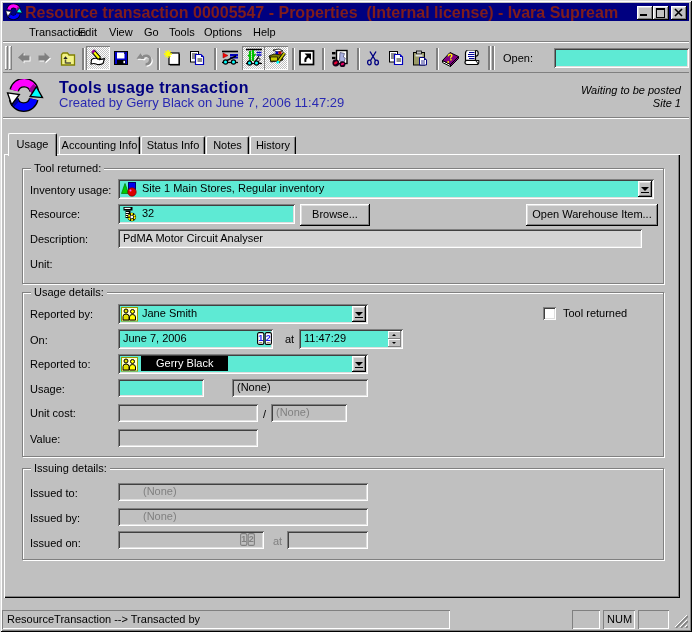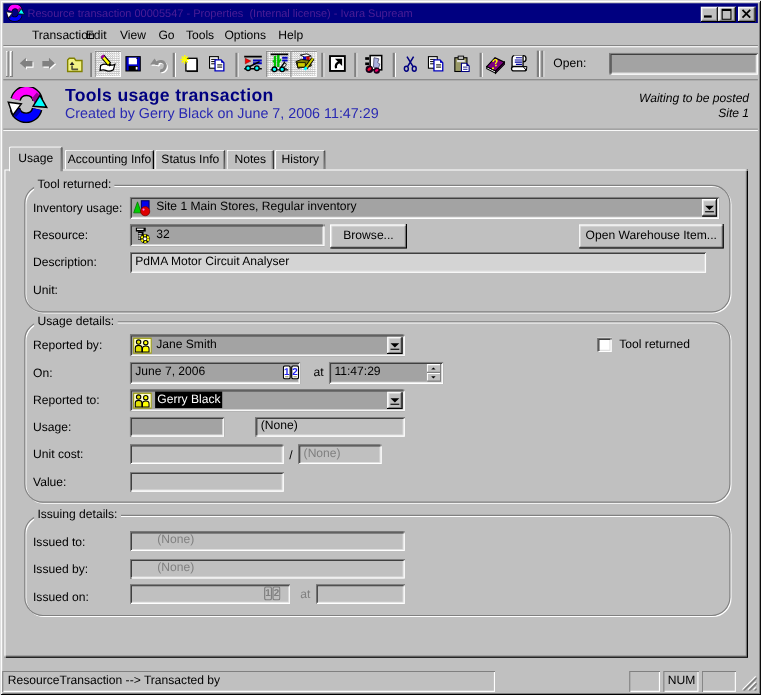--- a/index.html
+++ b/index.html
@@ -12,24 +12,24 @@
     box-shadow: inset 1px 1px 0 #dfdfdf, inset -1px -1px 0 #000,
                 inset 2px 2px 0 #fff, inset -2px -2px 0 #808080;}
   
   .sunken{box-shadow: inset 1px 1px 0 #808080, inset -1px -1px 0 #fff,
                       inset 2px 2px 0 #404040, inset -2px -2px 0 #dfdfdf;}
   .sunken1{box-shadow: inset 1px 1px 0 #808080, inset -1px -1px 0 #fff;}
   .raised{box-shadow: inset -1px -1px 0 #000, inset 1px 1px 0 #fff,
                       inset -2px -2px 0 #808080, inset 2px 2px 0 #dfdfdf;}
   .raised1{box-shadow: inset -1px -1px 0 #808080, inset 1px 1px 0 #fff;}
   .etch{border:1px solid #808080;box-shadow:1px 1px 0 #fff, inset 1px 1px 0 #fff;}
-  .field{background:#a3a3a3;text-decoration:underline;}
+  .field{background:#5eead4;text-decoration:underline;}
   .gfield{background:#c0c0c0;}
   .lbl{position:absolute;left:30px;height:13px;line-height:13px;}
-  .gbox{position:absolute;left:22px;width:640px;border-radius:17px;}
+  .gbox{position:absolute;left:22px;width:640px;}
   .gcap{position:absolute;left:8px;top:-7px;background:#c0c0c0;padding:0 3px;height:13px;line-height:13px;}
   .titlebtn{position:absolute;top:6px;width:16px;height:14px;background:#c0c0c0;
     box-shadow: inset -1px -1px 0 #000, inset 1px 1px 0 #fff,
                 inset -2px -2px 0 #808080, inset 2px 2px 0 #dfdfdf;}
   .combo-arrow{position:absolute;top:2px;right:2px;width:14px;height:16px;background:#c0c0c0;
     box-shadow: inset -1px -1px 0 #000, inset 1px 1px 0 #fff,
                 inset -2px -2px 0 #808080, inset 2px 2px 0 #dfdfdf;}
   .tri{position:absolute;left:3px;top:6px;width:0;height:0;
     border-left:4px solid transparent;border-right:4px solid transparent;border-top:4px solid #000;}
   .tribar{position:absolute;left:3px;top:11px;width:8px;height:1px;background:#000;}
@@ -41,21 +41,21 @@
     border-top:1px solid #fff;border-left:1px solid #fff;
     box-shadow: inset -1px 0 0 #808080, -0px 0 0 #000;
     border-right:1px solid #000;
     border-top-left-radius:2px;border-top-right-radius:2px;}
 </style>
 </head>
 <body>
 <div id="frame"></div>
 
 <div class="abs" style="left:3px;top:3px;width:686px;height:18px;background:#000080;"></div>
-<div class="abs" style="left:25px;top:5px;color:#4c1d95;font-weight:normal;font-size:10px;line-height:15px;">Resource transaction 00005547 - Properties&nbsp; (Internal license) - Ivara Supream</div>
+<div class="abs" style="left:25px;top:5px;color:#7f1d1d;font-weight:bold;font-size:16px;line-height:15px;">Resource transaction 00005547 - Properties&nbsp; (Internal license) - Ivara Supream</div>
 <div id="tb-logo" class="abs" style="left:5px;top:4px;width:18px;height:16px;">
 <svg width="18" height="16" viewBox="0 0 37 32">
  <path d="M27.5 11.5 A 10 10 0 0 0 8 11" fill="none" stroke="#000" stroke-width="9.5"></path>
  <path d="M7.5 19.5 A 10 10 0 0 0 27 19.5" fill="none" stroke="#000" stroke-width="9.5"></path>
  <path d="M27.5 11.5 A 10 10 0 0 0 8 11" fill="none" stroke="#ff00ff" stroke-width="7"></path>
  <path d="M28 13.5 A 10 10 0 0 0 24.5 7.5" fill="none" stroke="#990099" stroke-width="7"></path>
  <path d="M7.5 19.5 A 10 10 0 0 0 27 19.5" fill="none" stroke="#0000ff" stroke-width="7"></path>
  <path d="M7 17 A 10 10 0 0 0 10.5 24" fill="none" stroke="#000099" stroke-width="7"></path>
  <polygon points="1.5,13.5 13,15 5.5,25" fill="#fff" stroke="#000" stroke-width="1.3"></polygon>
  <polygon points="23.5,17 35.5,18 29.5,7.5" fill="#00ffff" stroke="#000" stroke-width="1.3"></polygon>
@@ -398,21 +398,21 @@
 <div class="abs sunken field" style="left:118px;top:354px;width:250px;height:20px;">
   <div class="abs ppl" style="left:3px;top:2px;">
     <svg width="17" height="16">
         <rect x="0.5" y="1.5" width="16" height="13.5" fill="#ffffd0" stroke="#999900"></rect>
         <circle cx="5" cy="5" r="2" fill="#e0e000" stroke="#000"></circle>
         <path d="M2 14 v-3.5 q0 -2.5 3 -2.5 q3 0 3 2.5 V14 z" fill="#e0e000" stroke="#000"></path>
         <circle cx="11.5" cy="5.5" r="2" fill="#ffff00" stroke="#000"></circle>
         <path d="M8.5 14 v-3 q0 -2.5 3 -2.5 q3 0 3 2.5 V14 z" fill="#ffff00" stroke="#000"></path>
       </svg>
   </div>
-  <div class="abs" style="left:23px;top:2px;background:#000;color:#fff;height:15px;line-height:15px;padding:0 2px;">Gerry Black</div>
+  <div class="abs" style="left:23px;top:2px;background:#000;color:#fff;height:15px;line-height:15px;padding:0 15px;">Gerry Black</div>
   <div class="combo-arrow">
       <div class="tri"></div>
       <div class="tribar"></div>
     </div>
 </div>
 
 <div class="abs sunken field" style="left:118px;top:379px;width:86px;height:18px;"></div>
 <div class="abs sunken gfield" style="left:232px;top:379px;width:136px;height:18px;">
   <div class="abs" style="left:5px;top:2px;">(None)</div>
 </div>

